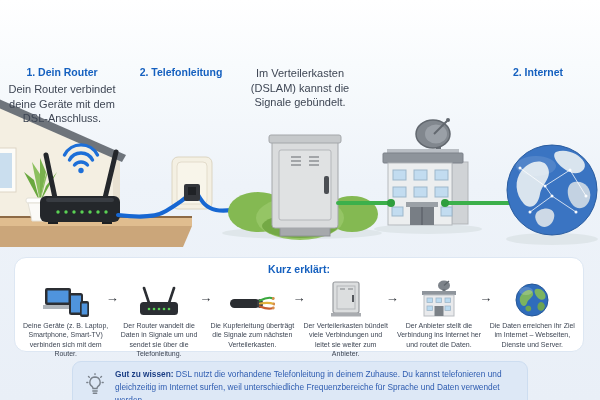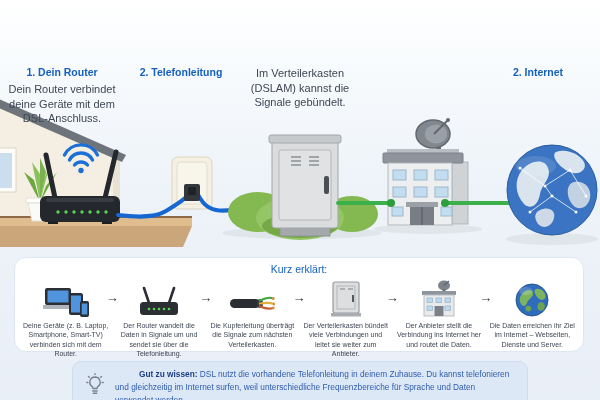--- a/index.html
+++ b/index.html
@@ -16,32 +16,32 @@
   
   .steps{position:absolute;top:66px;left:0;width:600px;display:flex;justify-content:space-evenly;}
   .step{width:114px;text-align:center;}
   .step .sh{font-size:10.5px;font-weight:bold;color:#1560bf;margin-bottom:4px;}
   .step .st{font-size:11px;line-height:1.32;color:#3e4654;}
   
   .scene{position:absolute;top:60px;left:0;}
   
   .quick{position:absolute;top:257px;left:14px;width:570px;height:95px;background:#ffffff;
          border:1px solid #dde7f3;border-radius:12px;box-sizing:border-box;padding:5px 8px 0;}
-  .quick .qh{text-align:center;font-size:10.5px;font-weight:normal;color:#1560bf;}
+  .quick .qh{text-align:center;font-size:10.5px;font-weight:bold;color:#1560bf;}
   .qrow{display:flex;justify-content:space-between;align-items:flex-start;margin-top:1px;}
   .qitem{width:86px;display:flex;flex-direction:column;align-items:center;text-align:center;}
   .qicon{height:42px;display:flex;align-items:flex-end;justify-content:center;}
   .qtxt{font-size:7px;line-height:1.35;color:#3e4654;margin-top:3px;}
   .qarrow{width:8px;height:42px;display:flex;align-items:center;justify-content:center;
           font-size:13px;font-weight:bold;color:#2b2f36;}
   
   .tip{position:absolute;top:361px;left:72px;width:456px;box-sizing:border-box;background:#dde8f6;
        border:1px solid #cdddf0;border-radius:9px;padding:6px 13px;display:flex;gap:11px;align-items:center;}
   .tip .txt{font-size:8.3px;line-height:1.55;color:#2e5cb0;}
-  .tip .lbl{font-weight:bold;color:#1c3f85;margin-left:24px;}
+  .tip .lbl{font-weight:bold;color:#1c3f85;}
 </style>
 </head>
 <body>
 
 <div class="stage">
 
   <svg class="scene" width="600" height="195" viewBox="0 0 600 195">
 
     <g>
       <polygon points="0,46 120,99 120,162 0,162" fill="#f4efe2"></polygon>

